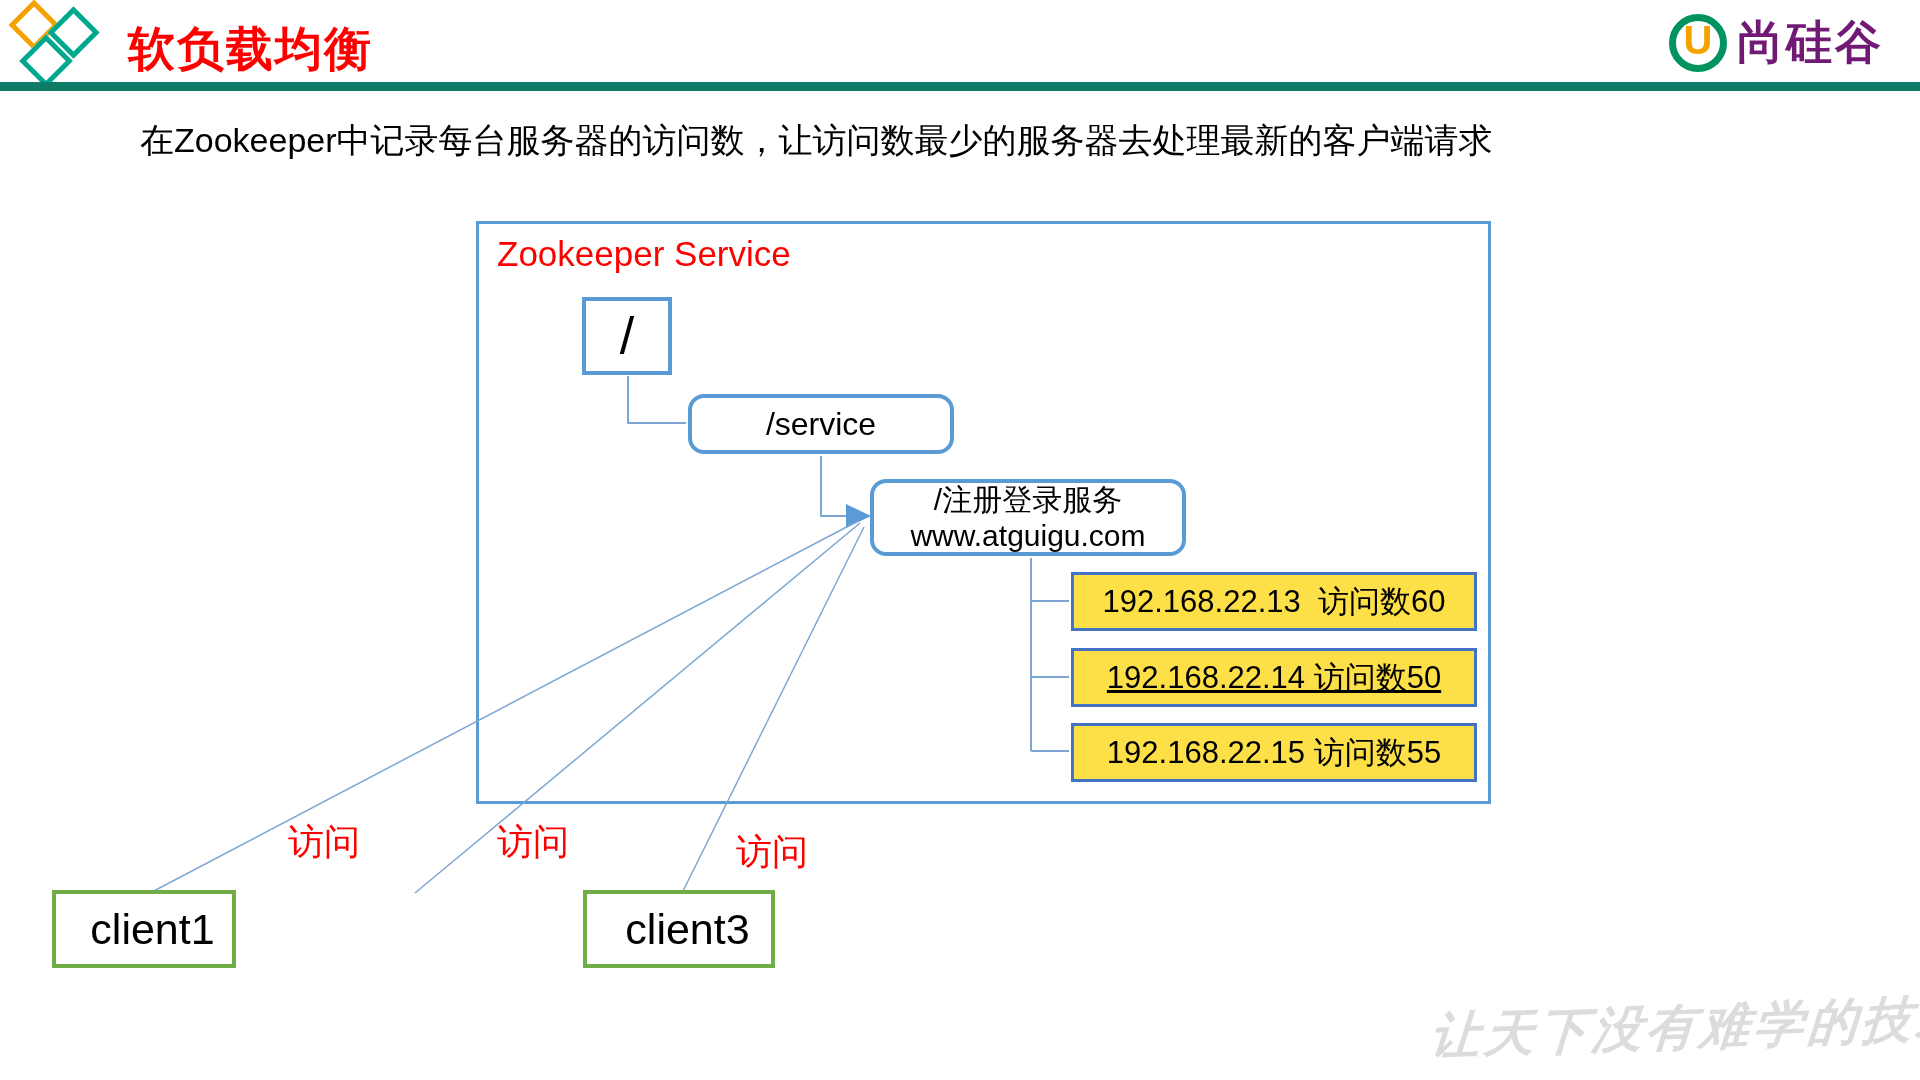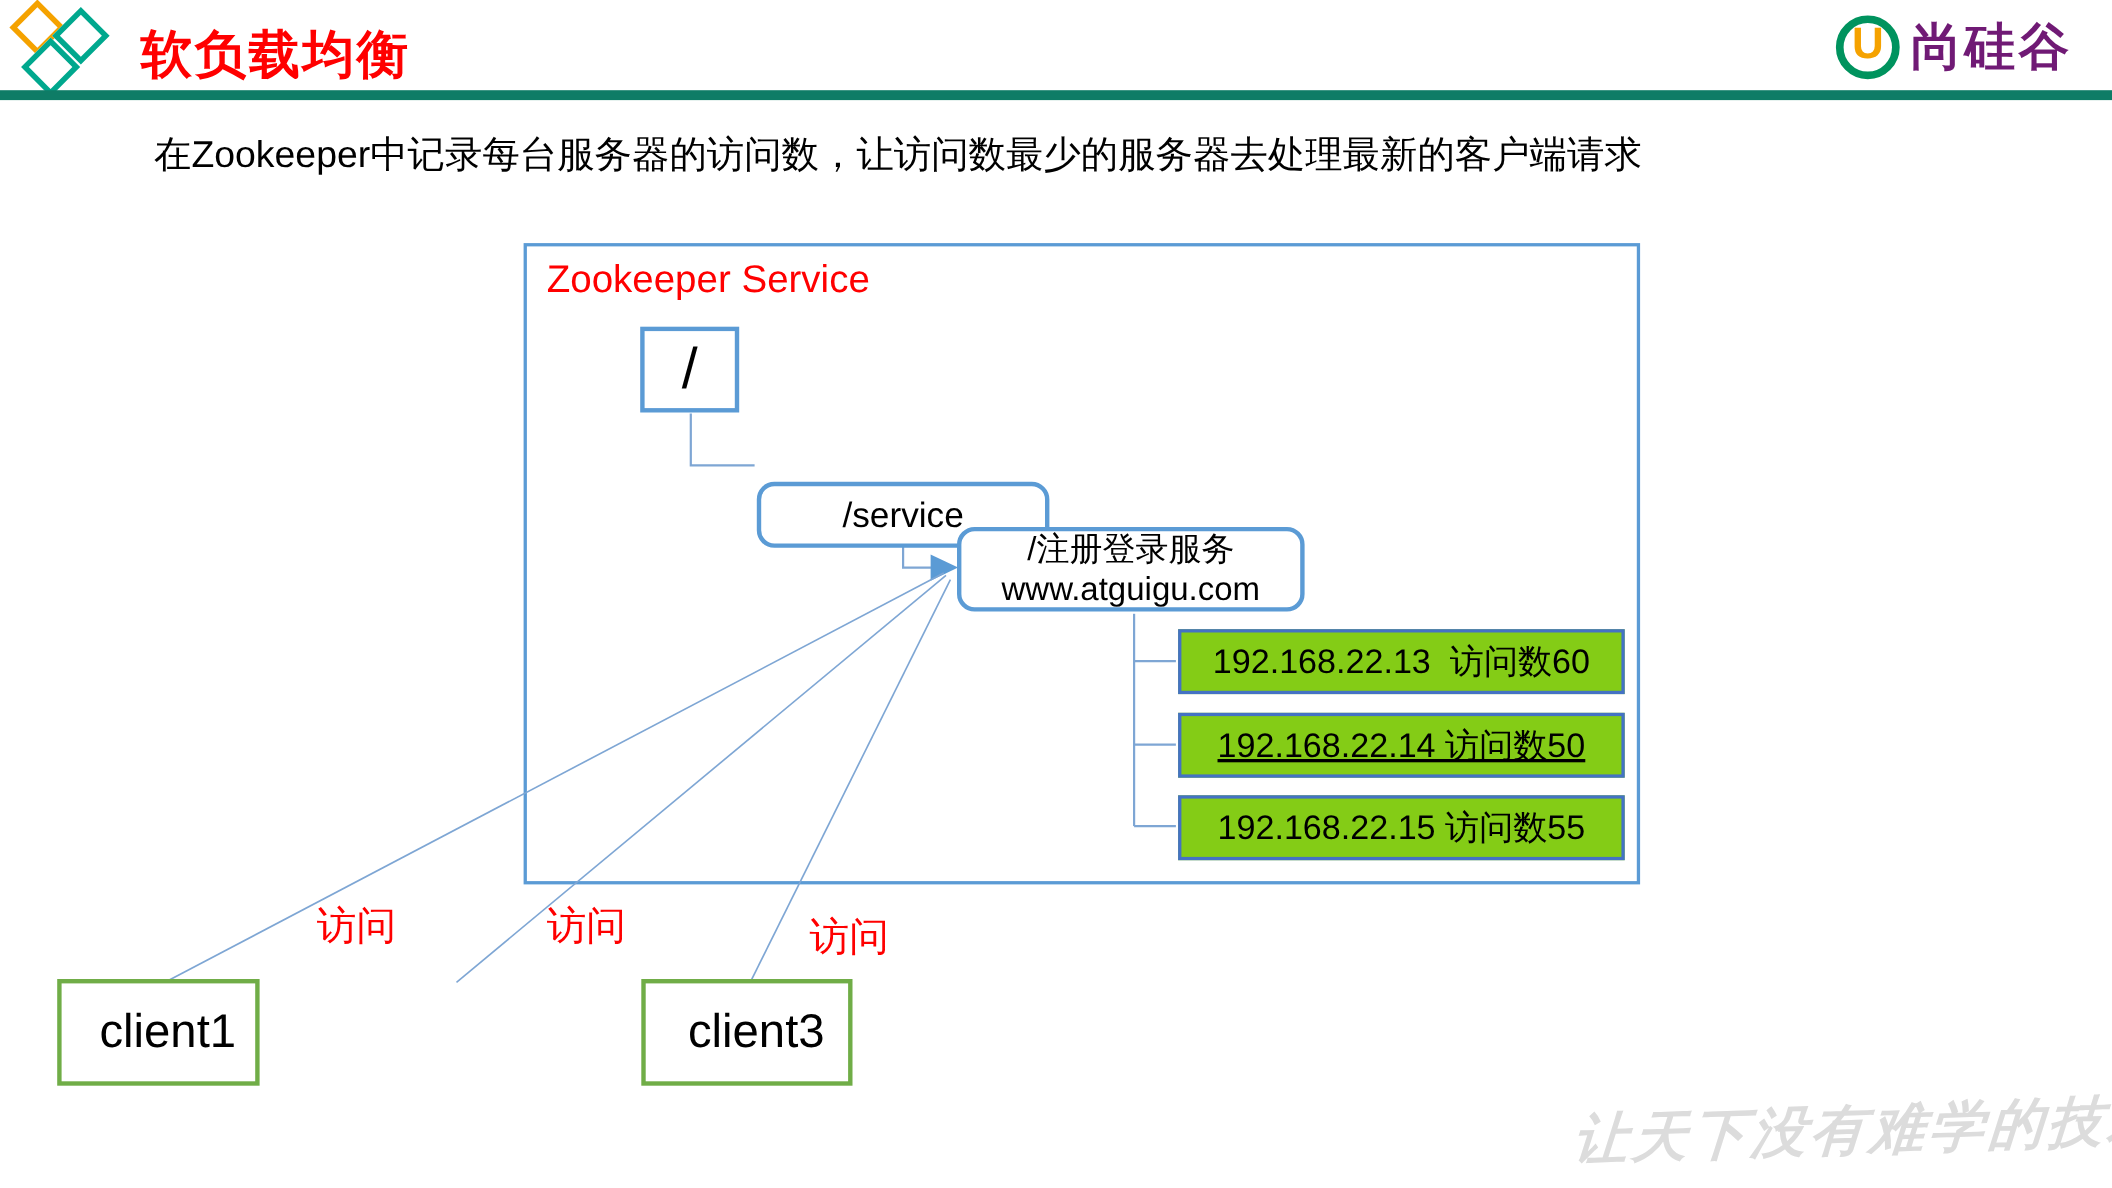--- a/index.html
+++ b/index.html
@@ -29,32 +29,32 @@
   .description { position: absolute; left: 140px; top: 118px; font-size: 34px; color: #000; }
 
   
   .zk-box { position: absolute; left: 476px; top: 221px; width: 1015px; height: 583px;
             border: 3px solid #5B9BD5; background: transparent; }
   .zk-label { position: absolute; left: 497px; top: 234px; font-size: 35px; color: #FF0000; }
 
   .node { position: absolute; background: #fff; border: 4px solid #5B9BD5;
           display: flex; align-items: center; justify-content: center; text-align: center; z-index: 10; }
   .node-root     { left: 582px; top: 297px; width: 90px;  height: 78px; font-size: 52px; }
-  .node-service  { left: 688px; top: 394px; width: 266px; height: 60px; border-radius: 16px; font-size: 32px; margin-top: 44px; }
+  .node-service  { left: 688px; top: 394px; width: 266px; height: 60px; border-radius: 16px; font-size: 32px; }
   .node-register { left: 870px; top: 479px; width: 316px; height: 77px; border-radius: 16px;
                    flex-direction: column; font-size: 30px; line-height: 36px; }
 
-  .server { position: absolute; left: 1071px; width: 406px; height: 59px; background: #84cc16;
+  .server { position: absolute; left: 1071px; width: 406px; height: 59px; background: #fde047;
             border: 3px solid #4472C4; display: flex; align-items: center; justify-content: center;
             font-size: 31px; white-space: pre; z-index: 10; }
   .server-0 { top: 572px; }
   .server-1 { top: 648px; text-decoration: underline; }
   .server-2 { top: 723px; }
 
-  .client { position: absolute; top: 890px; height: 97px; background: #fff; border: 4px solid #70AD47;
+  .client { position: absolute; top: 890px; height: 78px; background: #fff; border: 4px solid #70AD47;
             display: flex; align-items: center; justify-content: center; font-size: 43px; z-index: 10; padding-left: 17px; }
   .client-0 { left: 52px;  width: 184px; }
   .client-1 { left: 318px; width: 188px; }
   .client-2 { left: 583px; width: 192px; }
 
   .access { position: absolute; font-size: 36px; color: #FF0000; z-index: 12; }
   .access-0 { left: 288px; top: 818px; }
   .access-1 { left: 497px; top: 818px; }
   .access-2 { left: 736px; top: 828px; }
 

